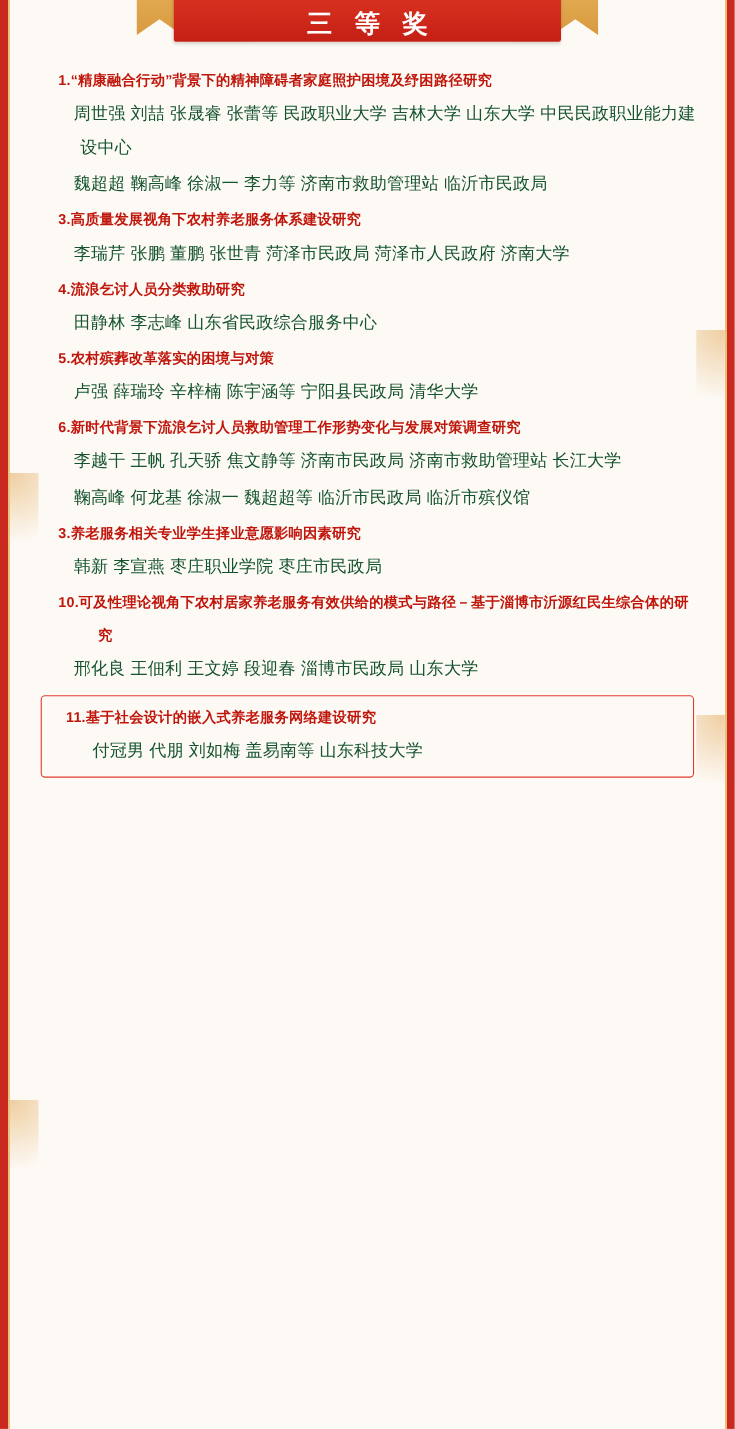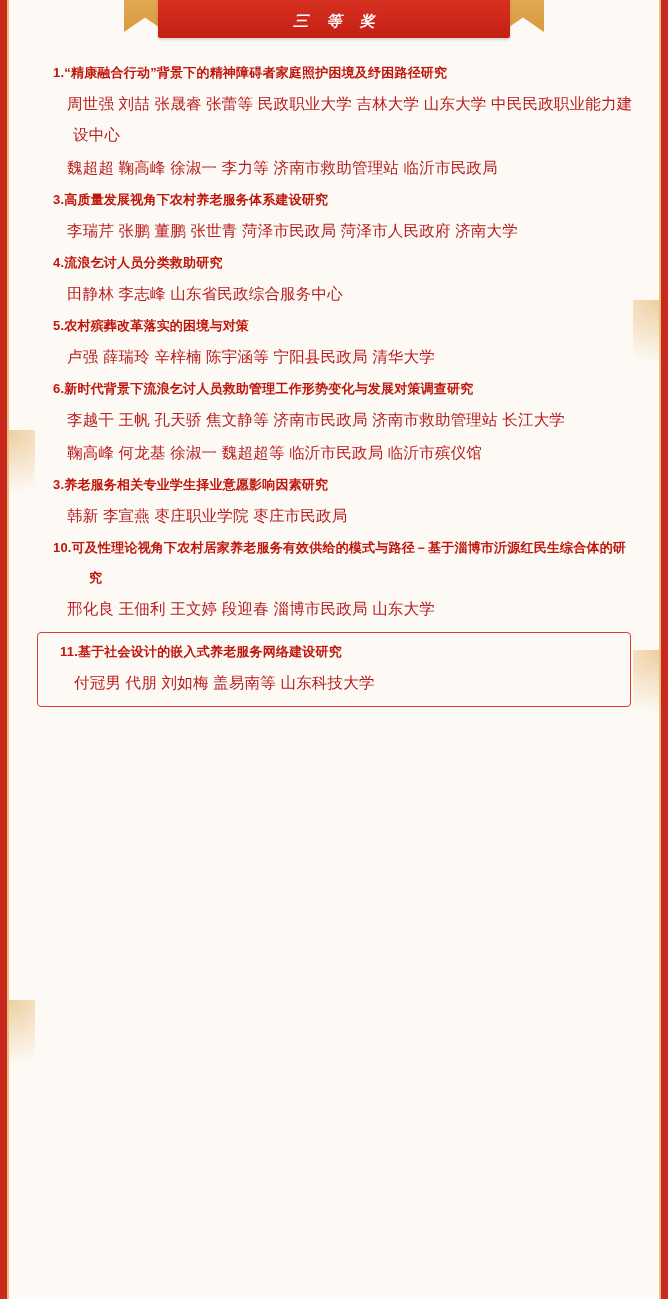--- a/index.html
+++ b/index.html
@@ -82,27 +82,26 @@
     width: 42px;
     height: 52px;
     background: linear-gradient(180deg, #e8b15a 0%, #d79a3f 100%);
     clip-path: polygon(0 0, 100% 0, 100% 100%, 50% 72%, 0 100%);
   }
   .ribbon-tail.left { left: 0; }
   .ribbon-tail.right { right: 0; }
   .ribbon-label {
     position: relative;
     color: #fff;
-    font-size: 15px;
+    font-size: 23px;
     font-weight: bold;
     letter-spacing: 7px;
     text-indent: 7px;
     z-index: 3;
     top: -2px;
-    font-style: italic;
   }
 
   
   .content {
     position: absolute;
     left: 9px;
     right: 9px;
     top: 46px;
     bottom: 0;
     padding: 12px 22px 0 22px;
@@ -113,35 +112,35 @@
     color: #c0170c;
     font-size: 13px;
     font-weight: bold;
     line-height: 30px;
     letter-spacing: 0.2px;
     padding-left: 36px;
     text-indent: -36px;
     margin: 0 0 0 22px;
   }
   .entry-authors {
-    color: #b91c1c;
+    color: #14532d;
     font-size: 15.5px;
     line-height: 31px;
     margin: 0 0 0 42px;
     text-indent: -6px;
     letter-spacing: .2px;
   }
   .entry.highlight {
     border: 1.6px solid #e23b2c;
     border-radius: 4px;
     margin: 8px 6px 0 6px;
     padding: 4px 4px 8px 6px;
   }
   .entry.highlight .entry-title { margin-left: 16px; }
-  .entry.highlight .entry-authors { margin-left: 36px; }
+  .entry.highlight .entry-authors { margin-left: 46px; }
 </style>
 </head>
 <body>
 
 <div class="page-frame"></div>
 <div class="inner-sheet"></div>
 
 <div class="corner-flourish left-top"></div>
 <div class="corner-flourish right-top"></div>
 <div class="corner-flourish right-mid"></div>

